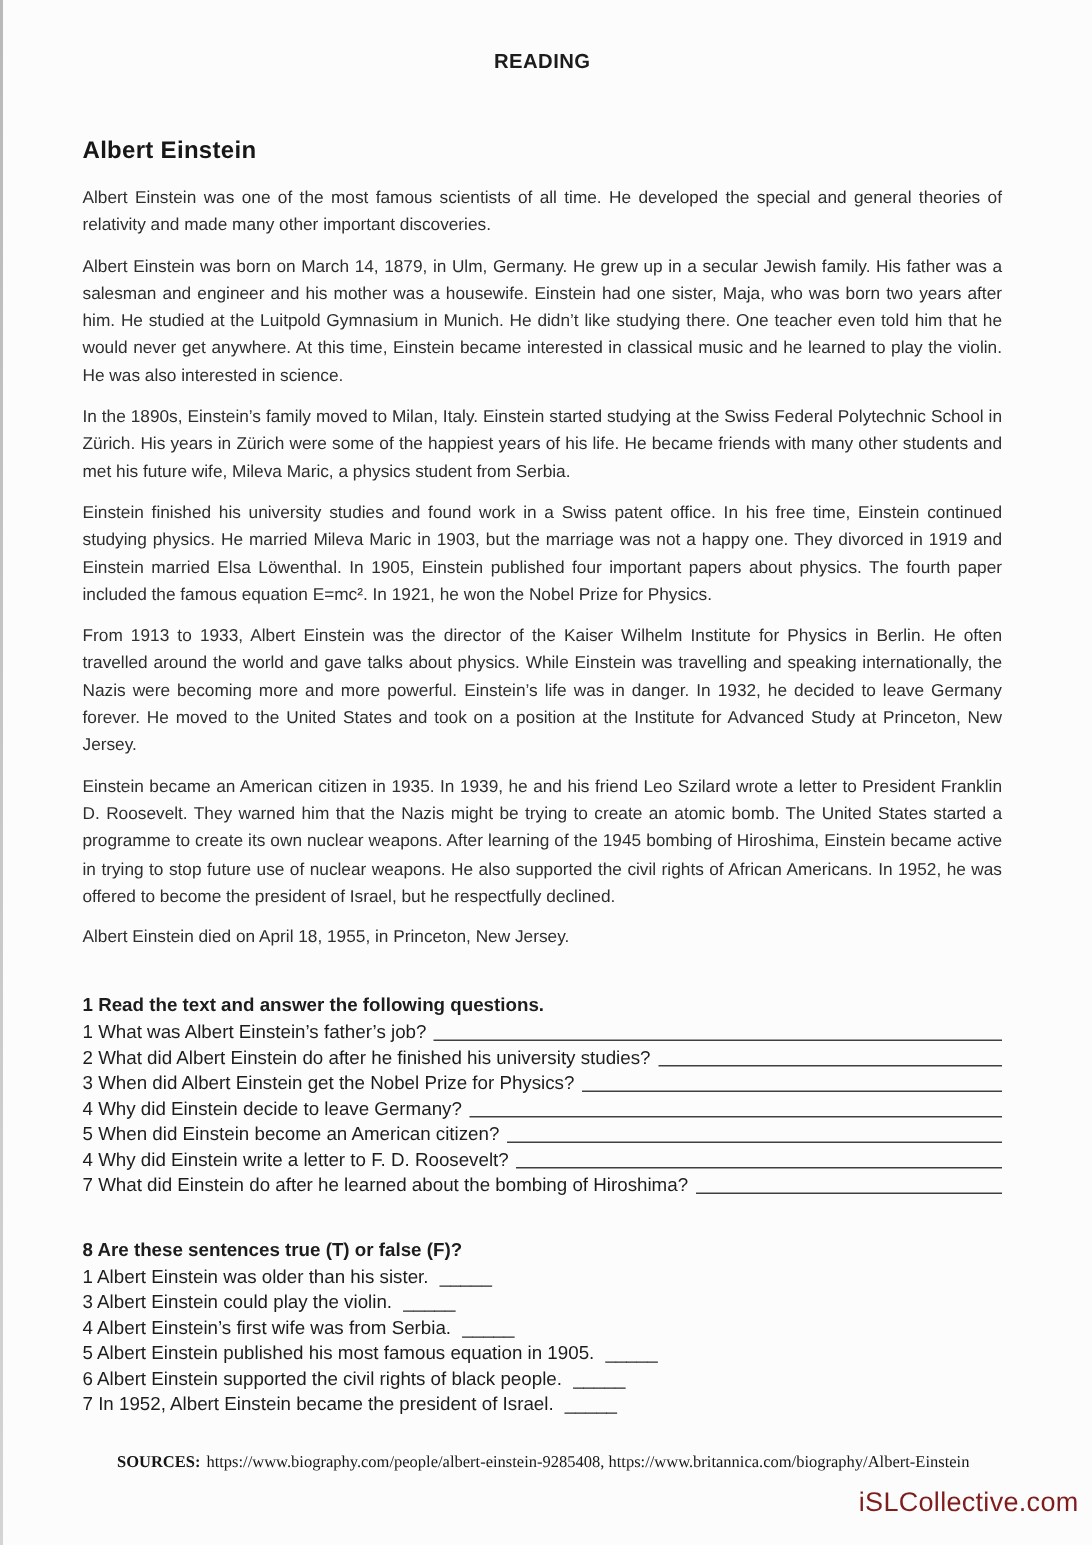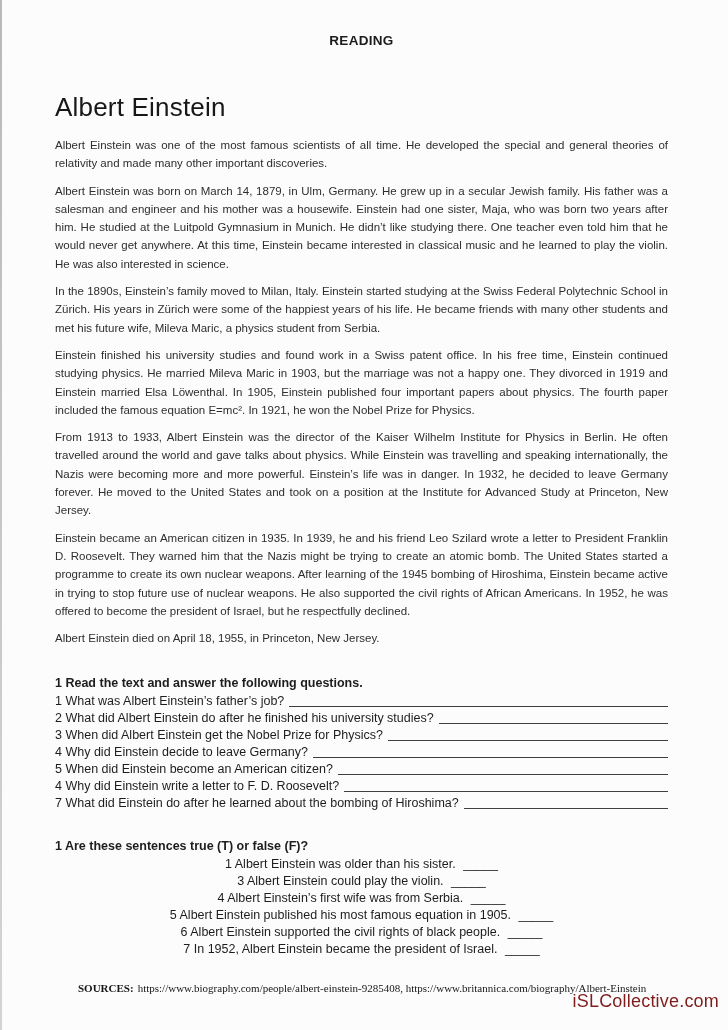--- a/index.html
+++ b/index.html
@@ -28,22 +28,22 @@
     margin: 0;
     padding-top: 33px;
     text-align: center;
     font-size: 13.5px;
     font-weight: bold;
     color: #1c1c1c;
     letter-spacing: 0.3px;
   }
   .doc-title {
     margin: 44px 0 0 0;
-    font-size: 26px;
-    font-weight: normal;
+    font-size: 16px;
+    font-weight: bold;
     color: #171717;
     letter-spacing: 0.2px;
   }
   .para {
     margin: 9px 0 0 0;
     font-size: 11.5px;
     line-height: 18.3px;
     text-align: justify;
     color: #2e2e2e;
   }
@@ -66,21 +66,21 @@
   }
   .q-text { white-space: nowrap; text-align: right; }
   .q-blank {
     flex: 1 1 auto;
     min-width: 30px;
     border-bottom: 1px solid #3f3f3f;
     margin-left: 5px;
     margin-bottom: 3px;
     height: 1px;
   }
-  .s-row { height: 17px; white-space: nowrap; text-align: center; }
+  .s-row { height: 17px; white-space: nowrap; }
   .s-blank { margin-left: 4px; color: #1d1d1d; }
   .sources {
     margin-top: 24px;
     font-family: "Liberation Serif", serif;
     font-size: 11px;
     color: #161616;
     white-space: nowrap;
   }
   .sources-label { font-weight: bold; margin-right: 4px; margin-left: 23px; }
   .watermark {
@@ -140,21 +140,21 @@
         <span class="q-text">4 Why did Einstein write a letter to F. D. Roosevelt?</span>
         <span class="q-blank"></span>
       </div>
       <div class="q-row">
         <span class="q-text">7 What did Einstein do after he learned about the bombing of Hiroshima?</span>
         <span class="q-blank"></span>
       </div>
     </div>
 
     <div class="ex ex2">
-      <div class="ex-heading">1 Are these sentences true (T) or false (F)?</div>
+      <div class="ex-heading">8 Are these sentences true (T) or false (F)?</div>
 
       <div class="s-row">
         <span class="s-text">1 Albert Einstein was older than his sister.</span>
         <span class="s-blank">_____</span>
       </div>
       <div class="s-row">
         <span class="s-text">3 Albert Einstein could play the violin.</span>
         <span class="s-blank">_____</span>
       </div>
       <div class="s-row">

